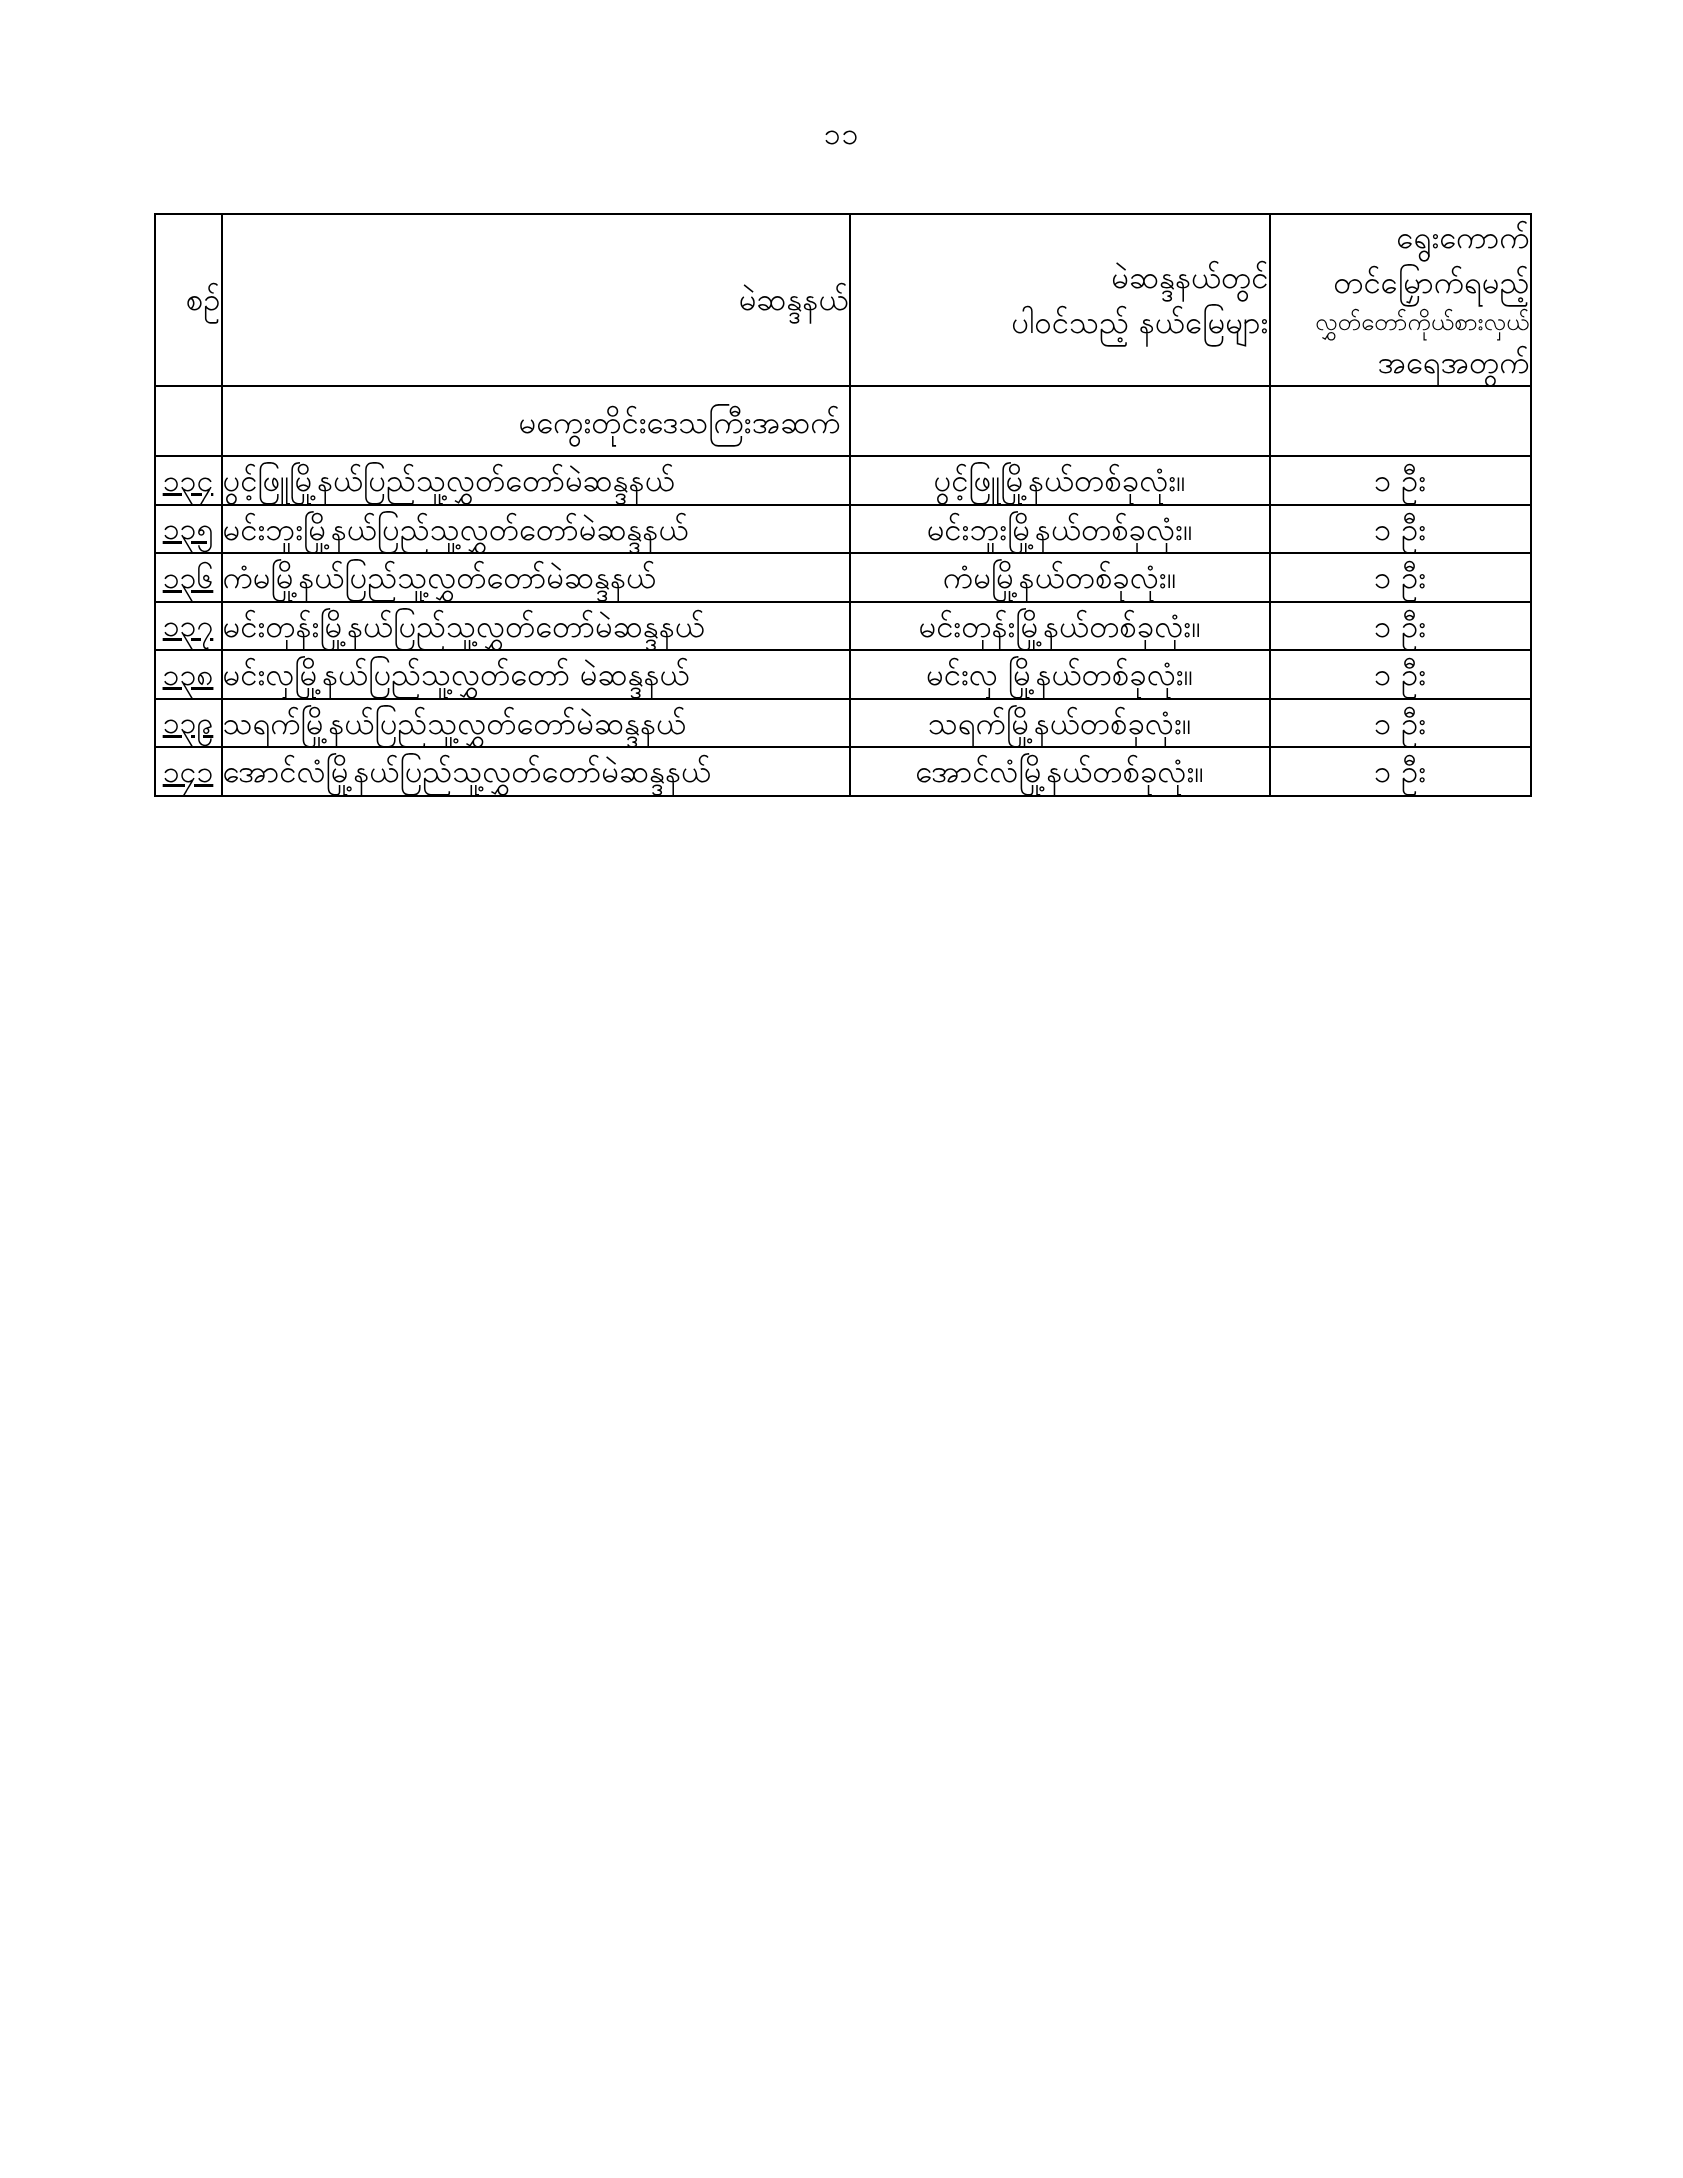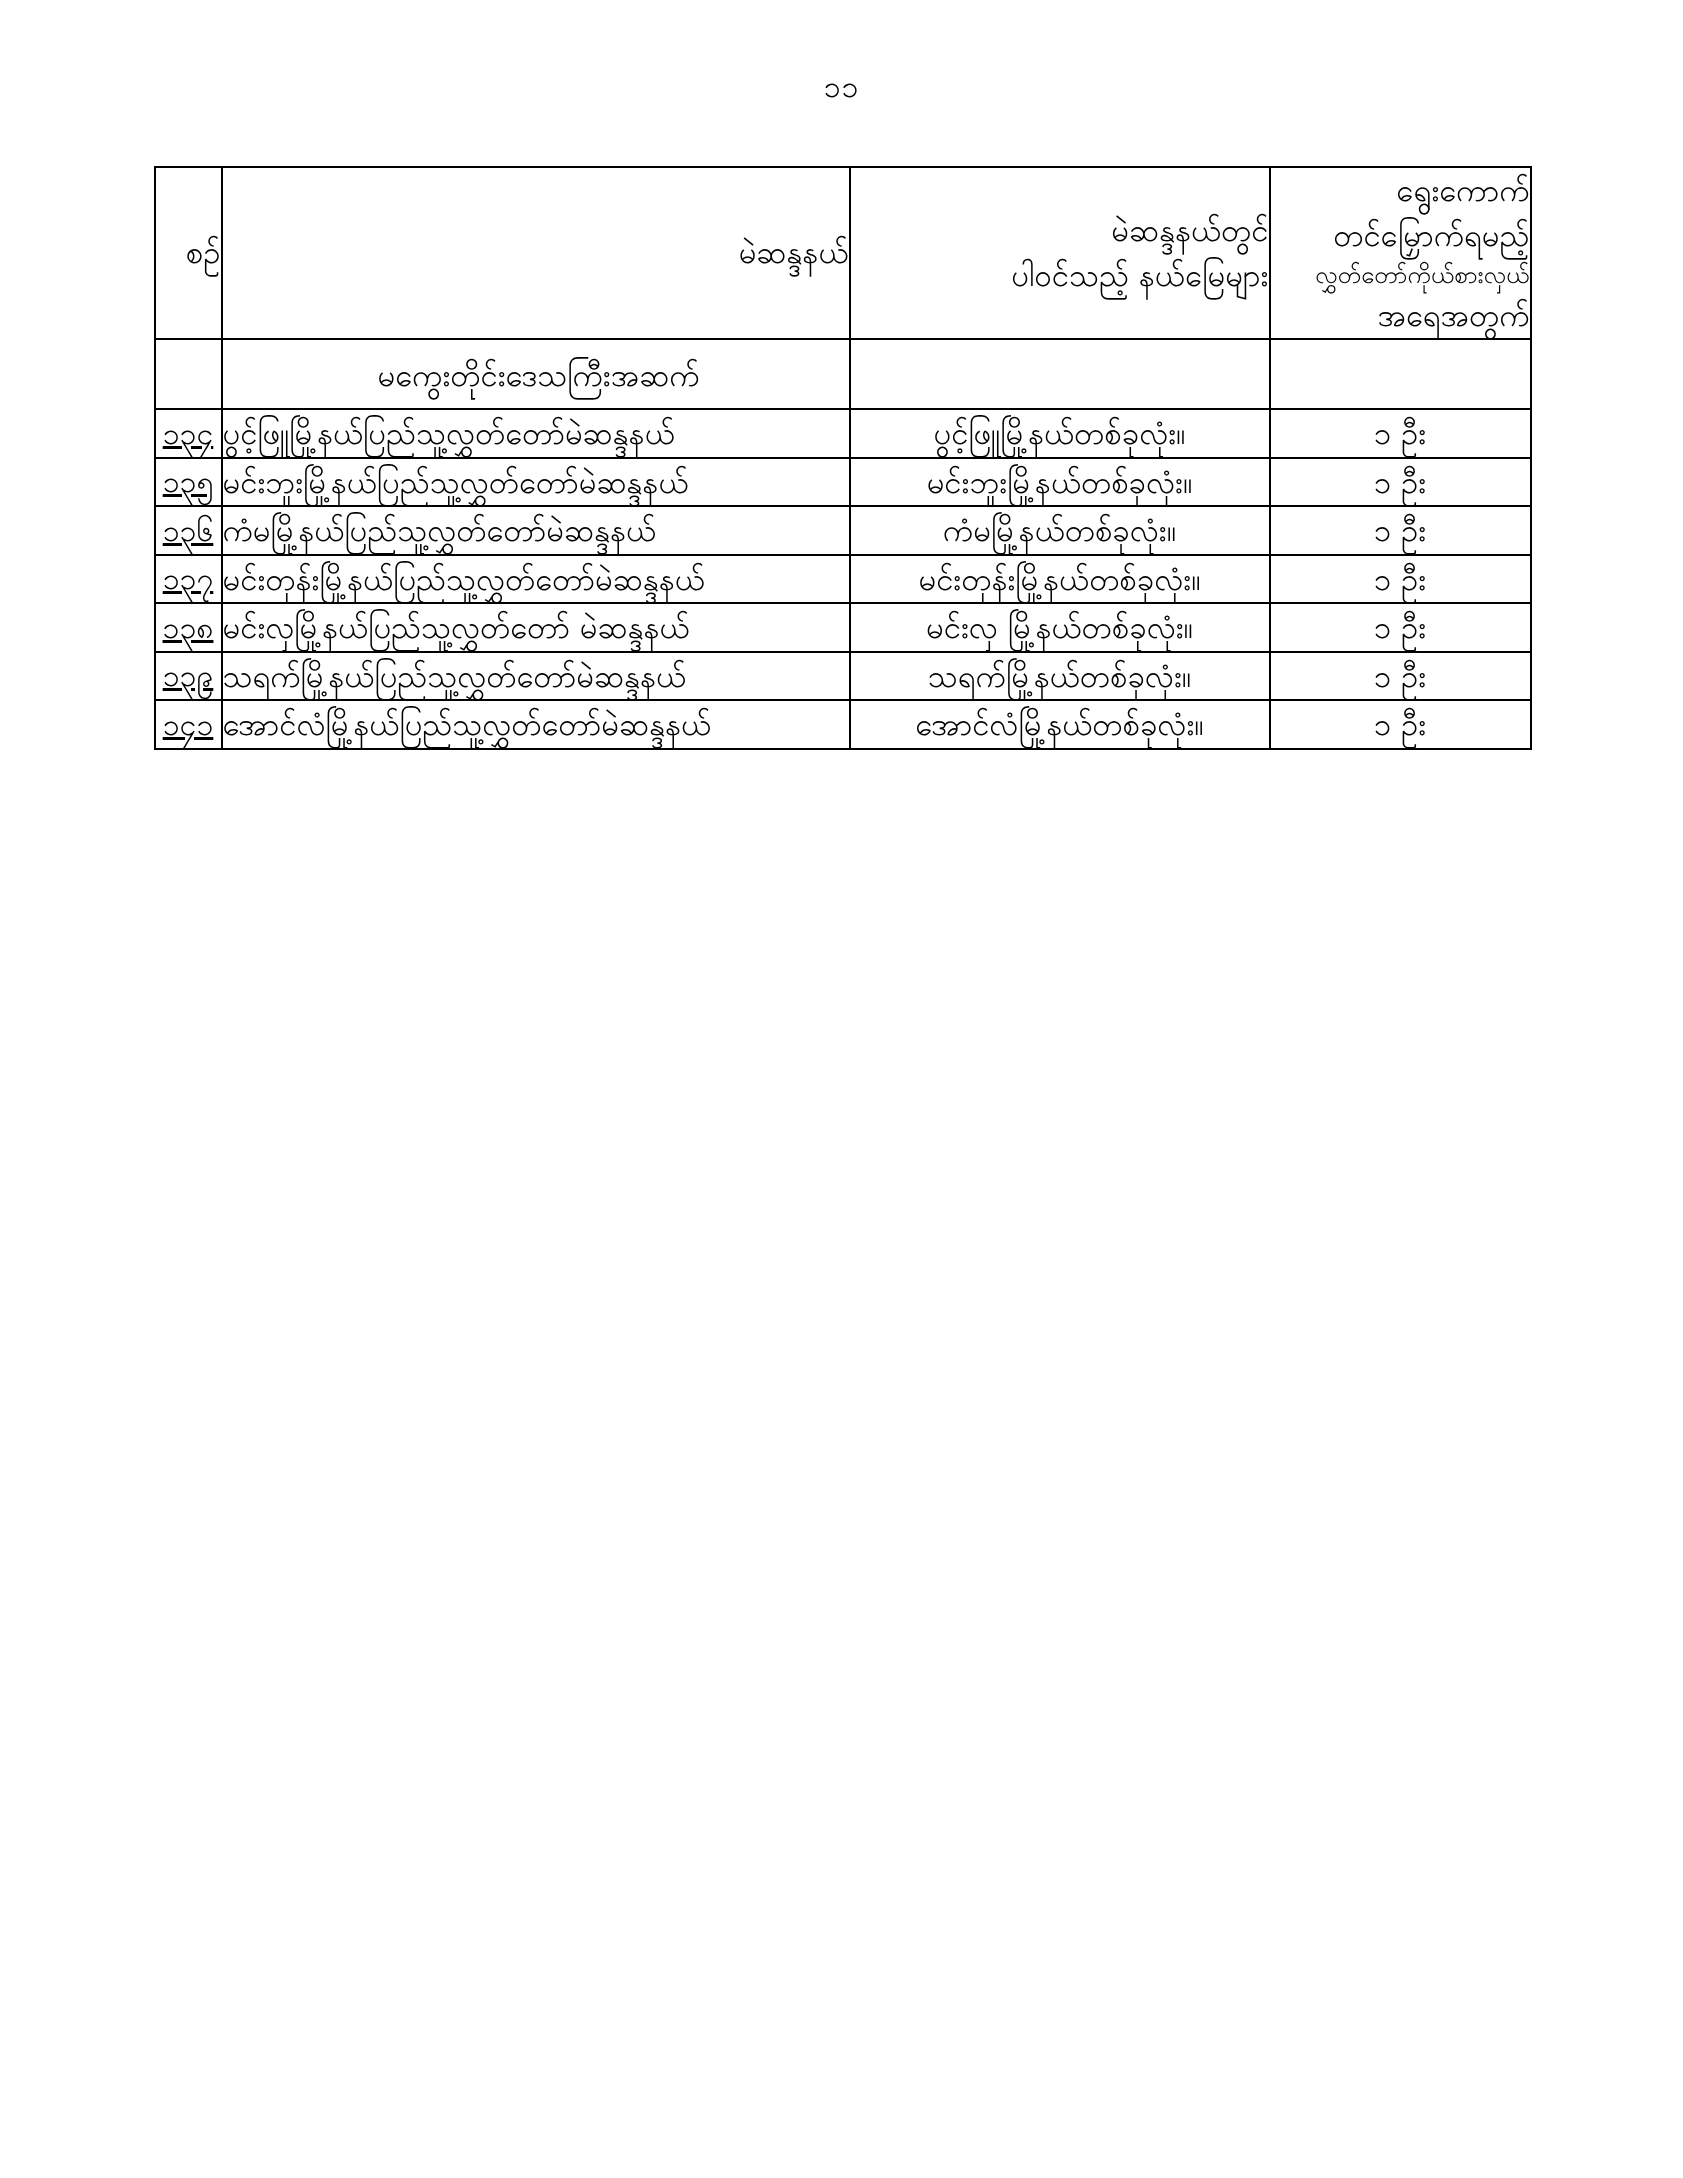--- a/index.html
+++ b/index.html
@@ -16,21 +16,21 @@
   .page {
     position: relative;
     width: 1683px;
     height: 2178px;
     box-sizing: border-box;
     padding: 0;
   }
   .page-number {
     text-align: center;
     font-size: 30px;
-    margin-top: 67px;
+    margin-top: 114px;
     margin-bottom: 0;
     letter-spacing: 1px;
   }
   .table-wrap {
     margin: 54px auto 0 auto;
     width: 1376px;
   }
   table.doc-table {
     width: 100%;
     border-collapse: collapse;
@@ -81,21 +81,21 @@
     text-align: center;
     padding: 10px 8px 10px 14px;
     white-space: nowrap;
   }
   td.count-cell {
     text-align: center;
     padding: 10px 6px;
     white-space: nowrap;
   }
   tr.section-row td.section-cell {
-    text-align: center;
+    text-align: right;
     padding: 12px 8px 10px 14px;
     font-size: 31px;
     border-radius: 10px;
   }
 </style>
 </head>
 <body>
 
 <div class="page">
 

